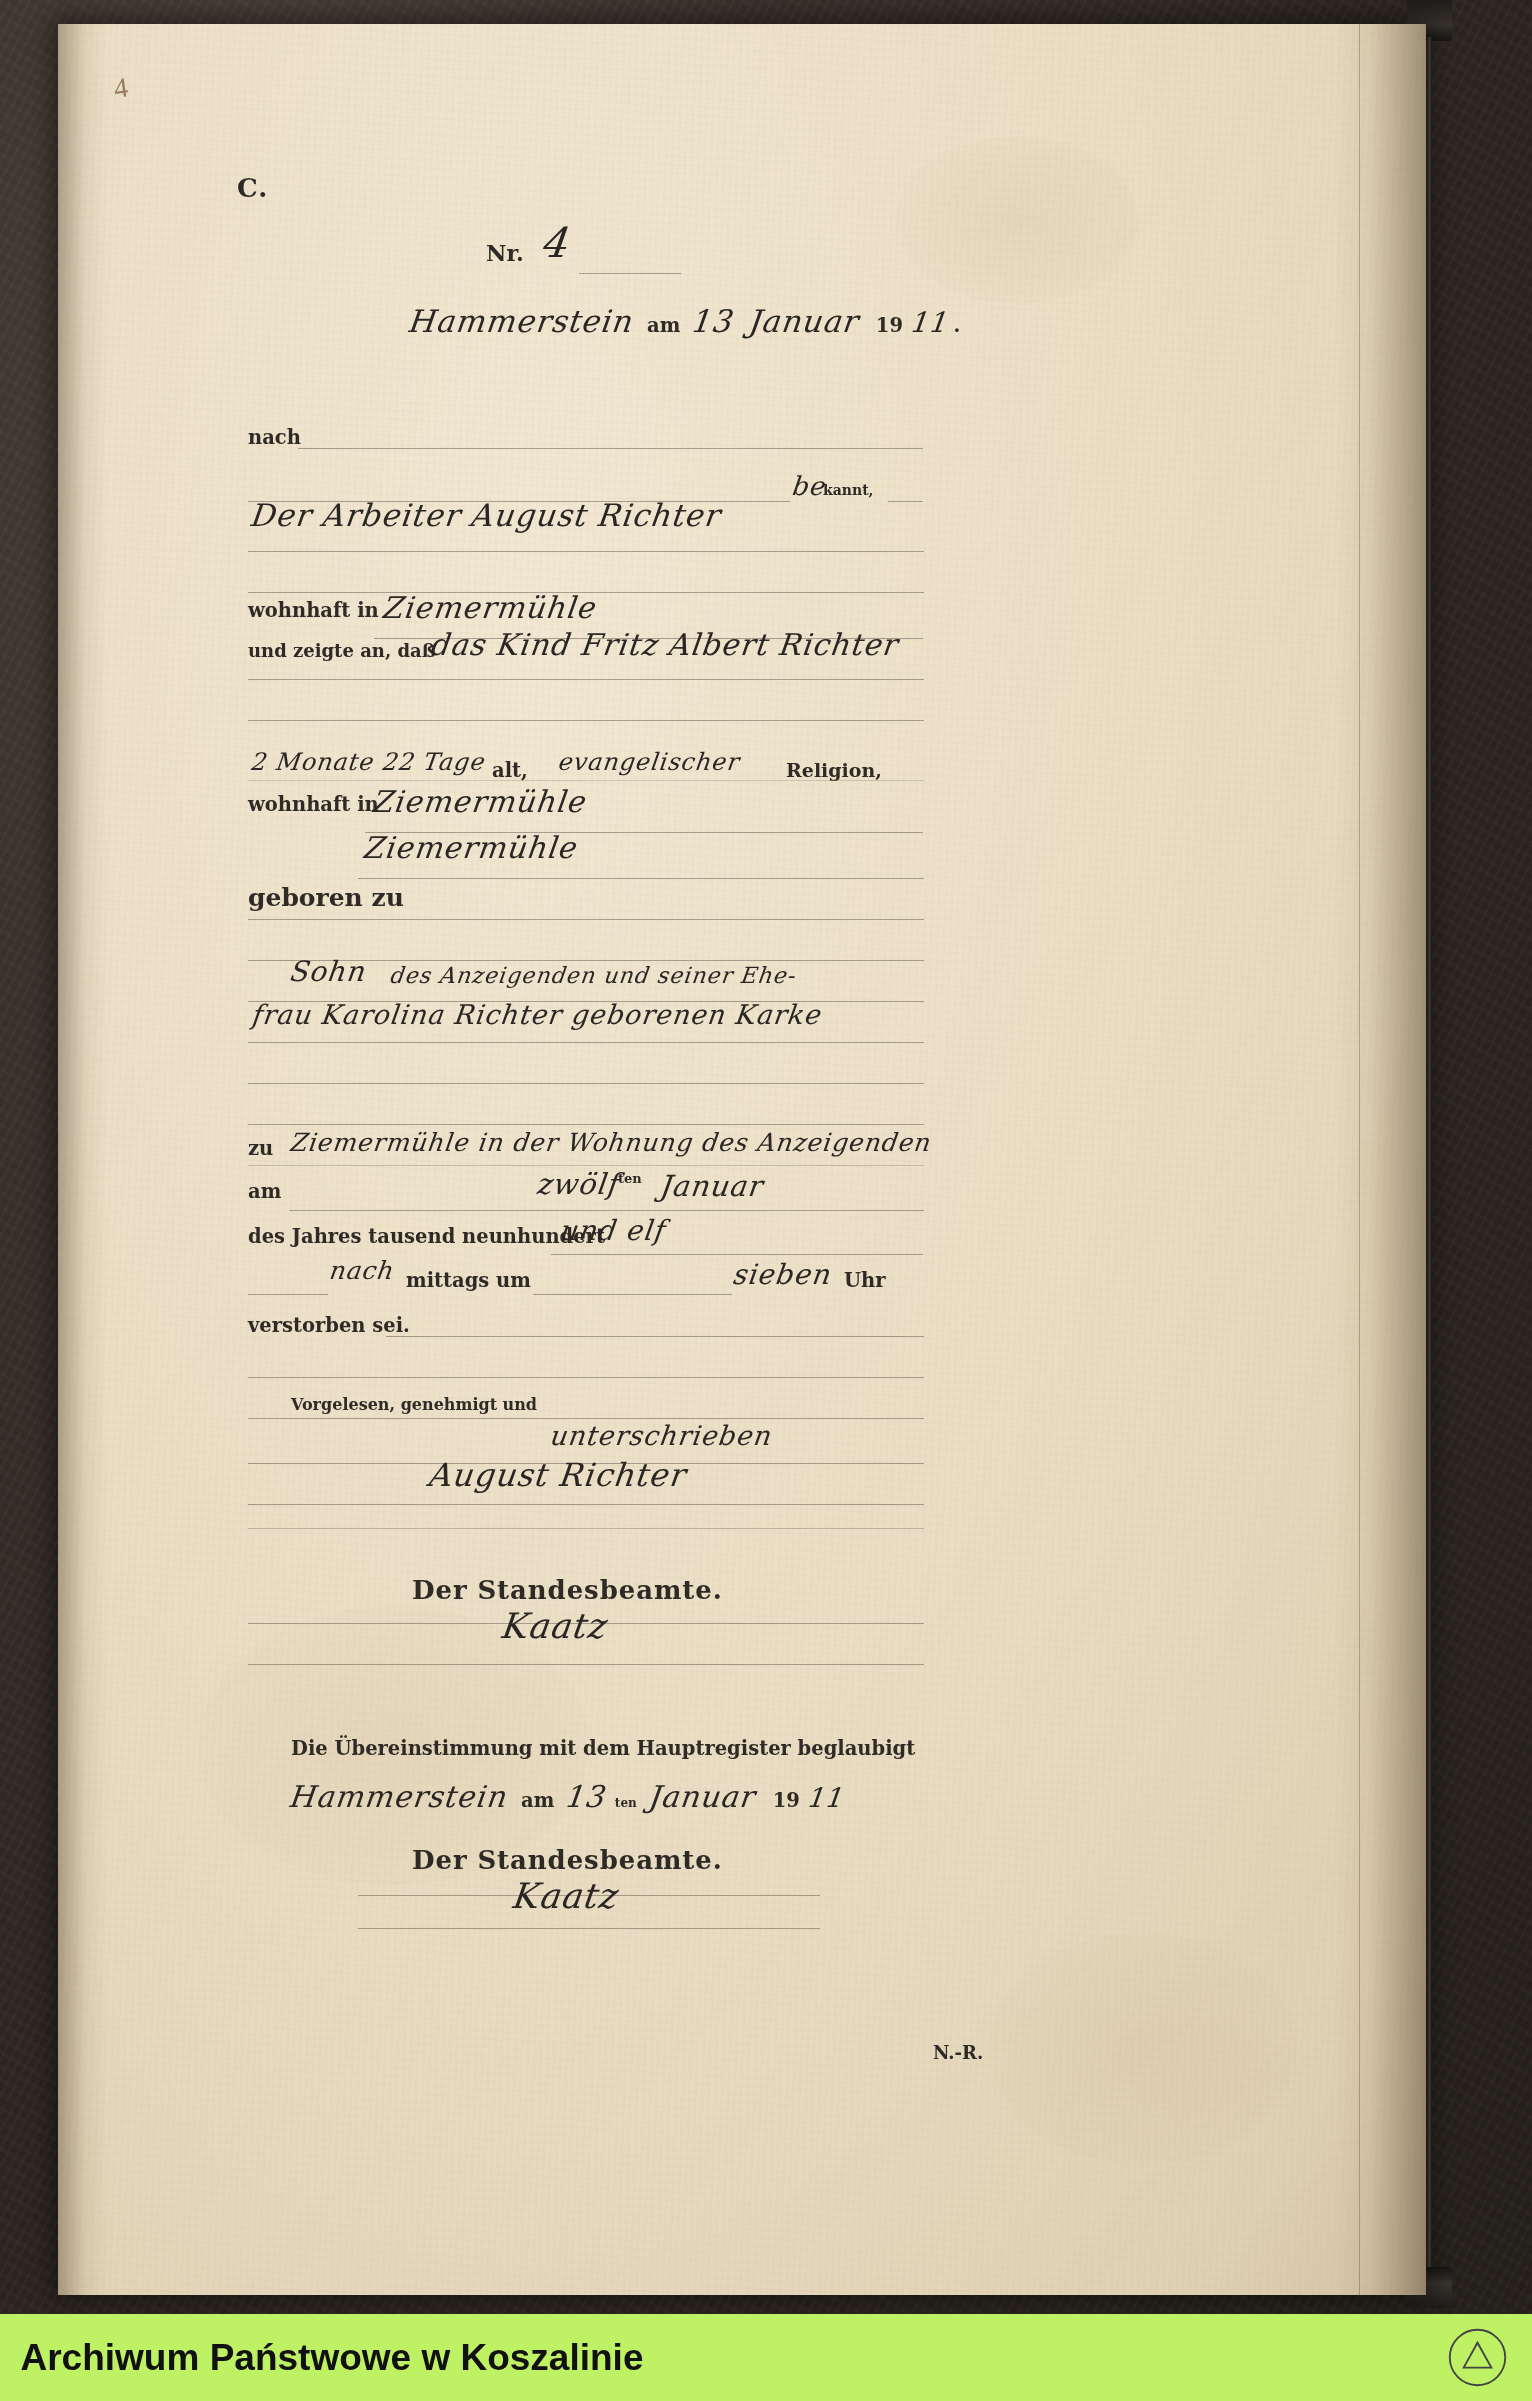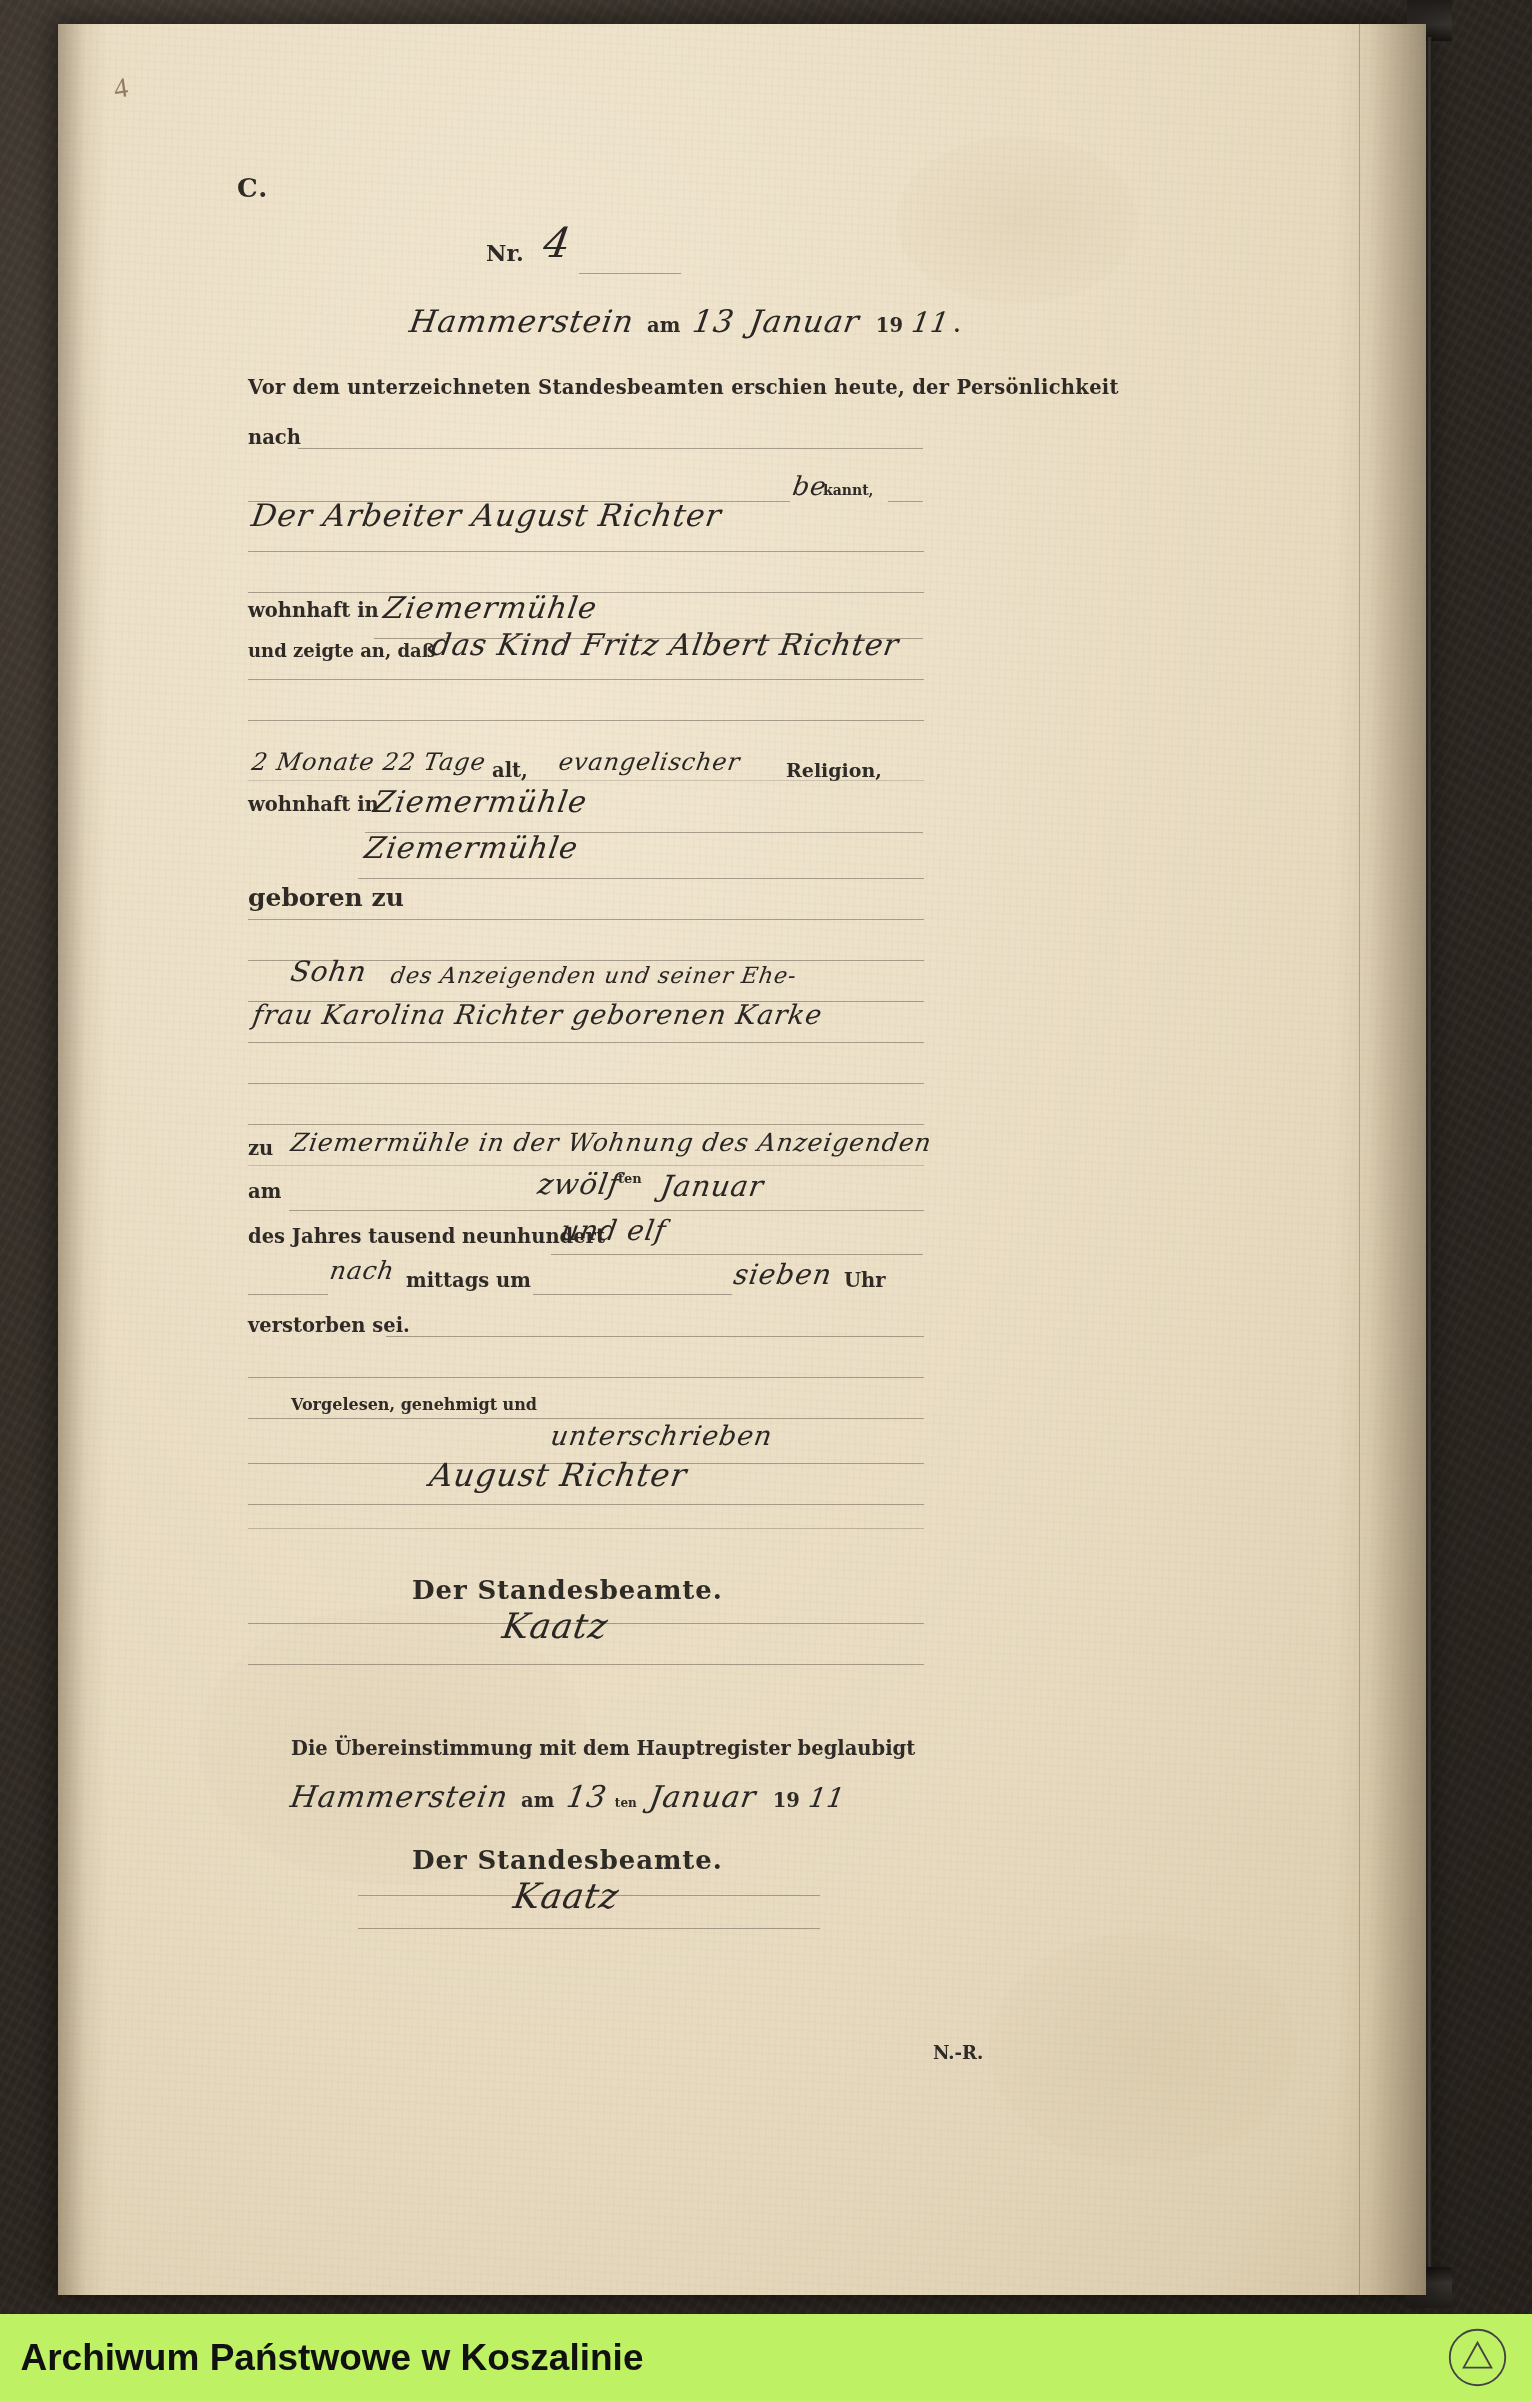--- a/index.html
+++ b/index.html
@@ -205,21 +205,20 @@
     <div id="place-line">
       <span class="hand" style="font-size:31px;">Hammerstein</span>
       <span class="printed-b" style="font-size:19.5px; margin:0 9.3px;">am</span>
       <span class="hand" style="font-size:31px;">13</span>
       <span class="hand" style="font-size:31px; margin-left:11.2px;">Januar</span>
       <span class="printed-b" style="font-size:19.5px; margin-left:13px;">19</span>
       <span class="hand" style="font-size:28px; margin-left:5.6px;">11</span>
       <span class="printed-b" style="font-size:19.5px;">.</span>
     </div>
 
-    <div class="para printed-b" style="left:190px; top:352px; font-size:19.5px; letter-spacing:0.3px;">Vor dem unterzeichneten Standesbeamten erschien heute, der Persönlichkeit</div>
 
     <div class="para printed-b" style="left:190px; top:402px; font-size:19.5px;">nach</div>
     <div class="rule" style="left:240px; top:424px; width:625px;"></div>
 
     <div class="rule" style="left:190px; top:477px; width:542px;"></div>
     <div class="para hand" style="left:735px; top:447px; font-size:26px;">be</div>
     <div class="para printed-b" style="left:765px; top:458px; font-size:14px;">kannt,</div>
     <div class="rule" style="left:830px; top:477px; width:35px;"></div>
 
     <div class="para hand" style="left:194px; top:473px; font-size:31px;">Der Arbeiter August Richter</div>

